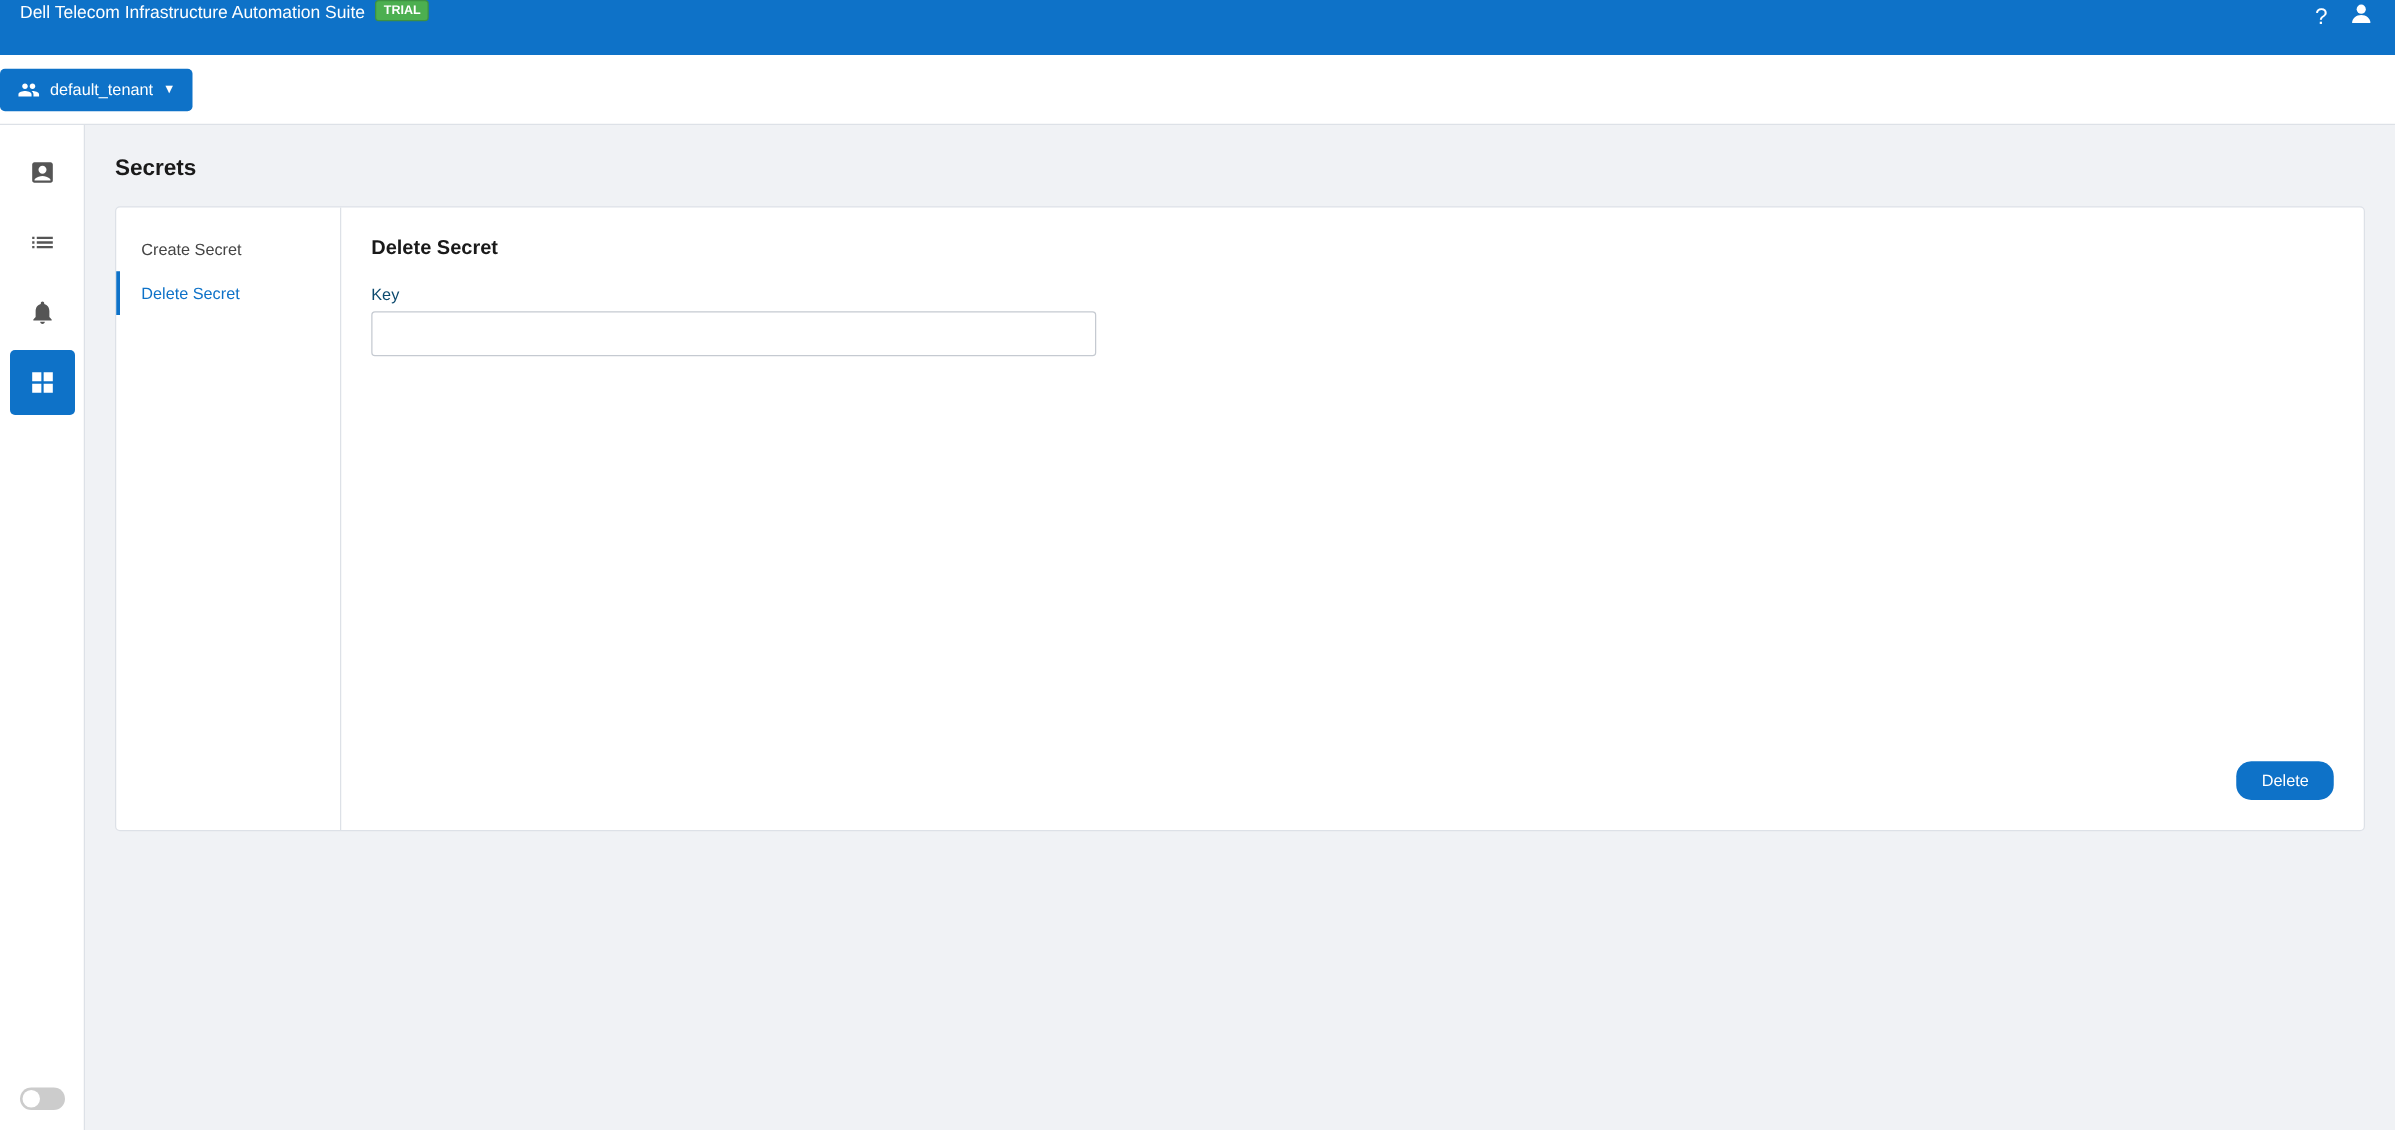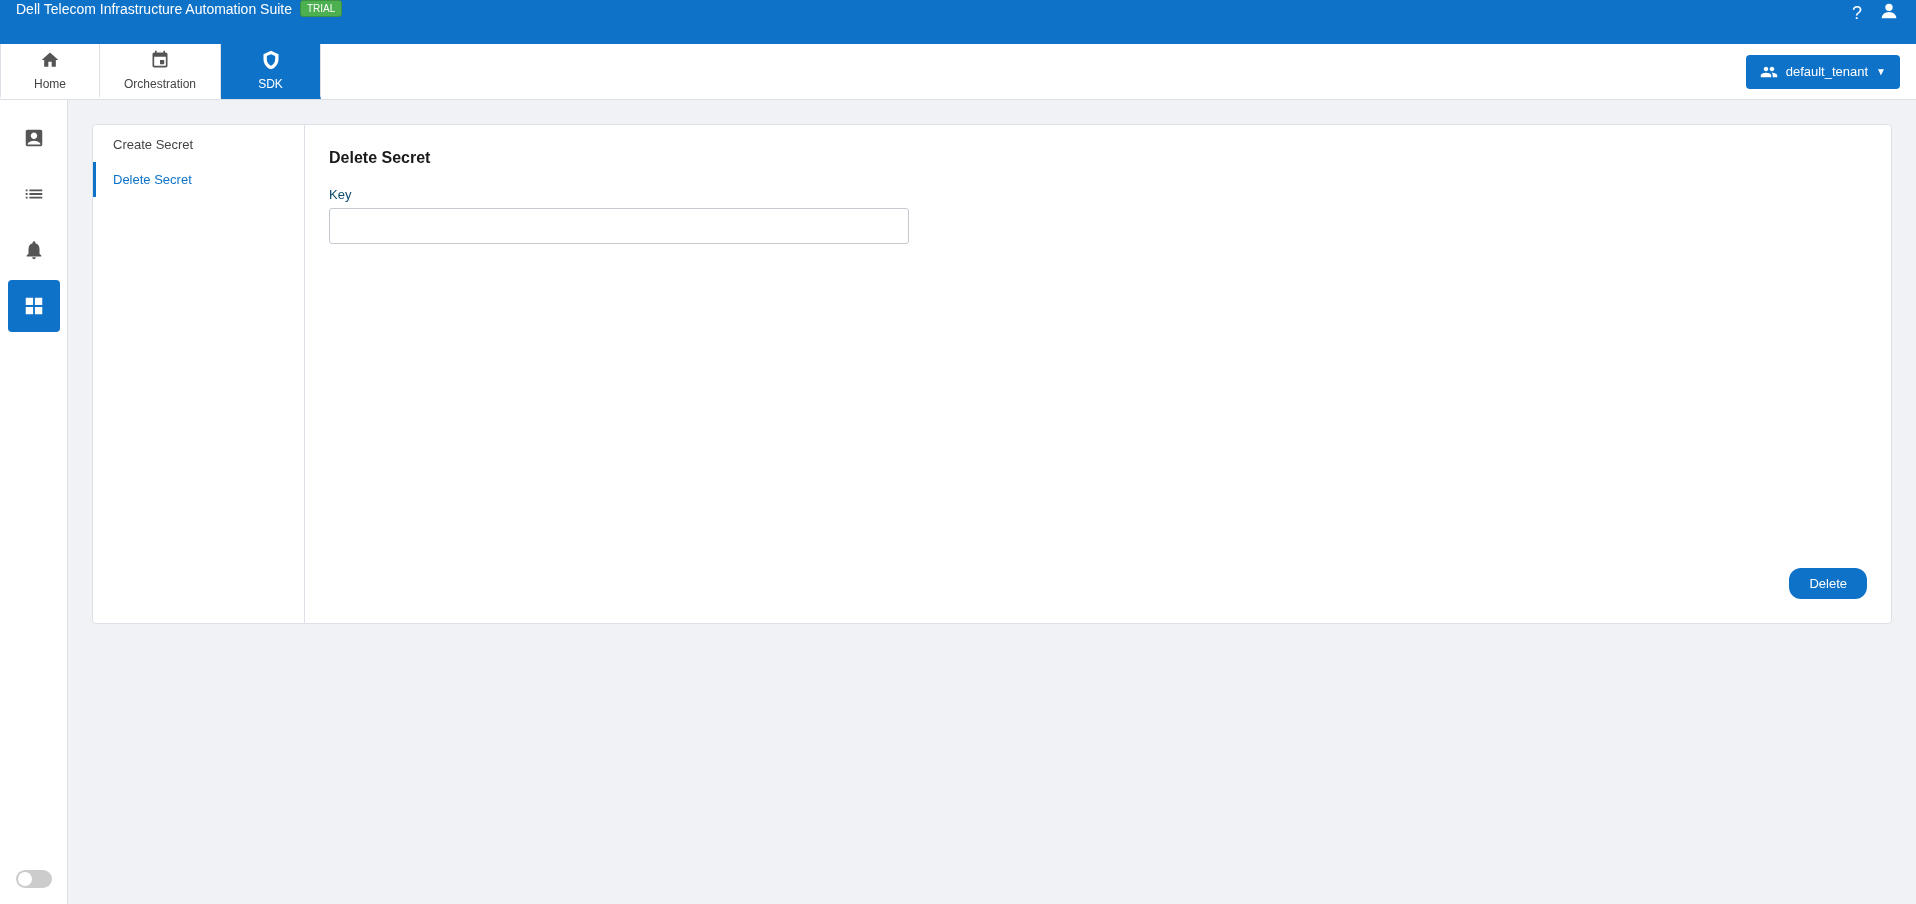--- a/index.html
+++ b/index.html
@@ -22,21 +22,21 @@
       align-items: center;
       gap: 8px;
       color: white;
       font-size: 14px;
       font-weight: 500;
     }
     .trial-badge {
       background: #4caf50;
       color: white;
       font-size: 10px;
-      font-weight: 400;
+      font-weight: 700;
       padding: 2px 6px;
       border-radius: 3px;
       border: 1px solid #3d9142;
     }
     .header-right {
       display: flex;
       align-items: center;
       gap: 16px;
     }
     .header-icon {
@@ -189,23 +189,23 @@
     .content-area {
       background: white;
       border-radius: 4px;
       border: 1px solid #dde1e7;
       display: flex;
       min-height: 500px;
     }
 
     
     .content-nav {
-      width: 212px;
+      width: 180px;
       border-right: 1px solid #dde1e7;
-      padding: 2px 0;
+      padding: 16px 0;
       flex-shrink: 0;
     }
     .content-nav-item {
       padding: 10px 20px;
       font-size: 13px;
       cursor: pointer;
       color: #444;
     }
     .content-nav-item.active {
       color: #0e72c8;
@@ -274,46 +274,20 @@
     <span class="header-icon">
       <svg width="22" height="22" viewBox="0 0 24 24" fill="white">
         <circle cx="12" cy="8" r="4"></circle>
           <path d="M4 20c0-4 3.6-7 8-7s8 3 8 7"></path>
       </svg>
     </span>
   </div>
 </header>
 
 <nav class="navbar">
-  <div class="navbar-left">
-    <div class="nav-tab">
-      <span class="tab-icon">
-        <svg width="20" height="20" viewBox="0 0 24 24" fill="currentColor">
-            <path d="M10 20v-6h4v6h5v-8h3L12 3 2 12h3v8z"></path>
-          </svg>
-      </span>
-      <span>Home</span>
-    </div>
-    <div class="nav-tab">
-      <span class="tab-icon">
-        <svg width="20" height="20" viewBox="0 0 24 24" fill="currentColor">
-            <path d="M17 12h-5v5h5v-5zM16 1v2H8V1H6v2H5c-1.1 0-2 .9-2 2v14c0 1.1.9 2 2 2h14c1.1 0 2-.9 2-2V5c0-1.1-.9-2-2-2h-1V1h-2zm3 18H5V8h14v11z"></path>
-          </svg>
-      </span>
-      <span>Orchestration</span>
-    </div>
-    <div class="nav-tab active">
-      <span class="tab-icon">
-        <svg width="20" height="20" viewBox="0 0 24 24" fill="currentColor">
-            <path d="M12 1L3 5v6c0 5.55 3.84 10.74 9 12 5.16-1.26 9-6.45 9-12V5l-9-4zm0 4l5 2.18V11c0 3.5-2.33 6.79-5 7.93-2.67-1.14-5-4.43-5-7.93V7.18L12 5z"></path>
-          </svg>
-      </span>
-      <span>SDK</span>
-    </div>
-  </div>
   <div class="navbar-right">
     <button class="tenant-button">
       <svg width="18" height="18" viewBox="0 0 24 24" fill="white">
           <path d="M16 11c1.66 0 2.99-1.34 2.99-3S17.66 5 16 5c-1.66 0-3 1.34-3 3s1.34 3 3 3zm-8 0c1.66 0 2.99-1.34 2.99-3S9.66 5 8 5C6.34 5 5 6.34 5 8s1.34 3 3 3zm0 2c-2.33 0-7 1.17-7 3.5V19h14v-2.5c0-2.33-4.67-3.5-7-3.5zm8 0c-.29 0-.62.02-.97.05 1.16.84 1.97 1.97 1.97 3.45V19h6v-2.5c0-2.33-4.67-3.5-7-3.5z"></path>
         </svg>
       <span>default_tenant</span>
       <span class="chevron">▼</span>
     </button>
   </div>
 </nav>
@@ -340,20 +314,21 @@
           <path d="M3 3h8v8H3zm10 0h8v8h-8zM3 13h8v8H3zm10 0h8v8h-8z"></path>
         </svg>
     </div>
   </div>
   <div class="sidebar-bottom">
     <div class="toggle-switch"></div>
   </div>
 </aside>
 
 <main class="main">
+  <h1 class="page-title">Secrets</h1>
 
   <div class="content-area">
 
     <div class="content-nav">
       <div class="content-nav-item">
         <span>Create Secret</span>
       </div>
       <div class="content-nav-item active">
         <span>Delete Secret</span>
       </div>

